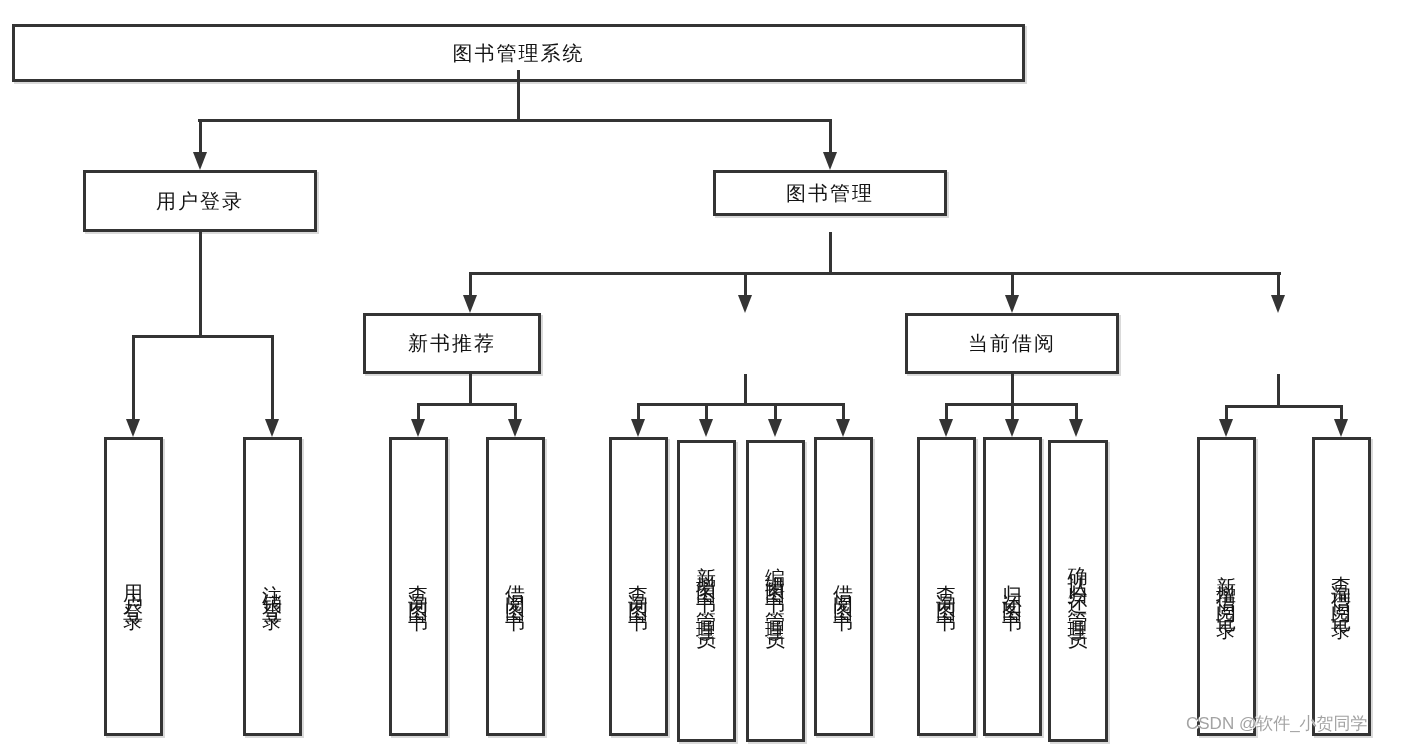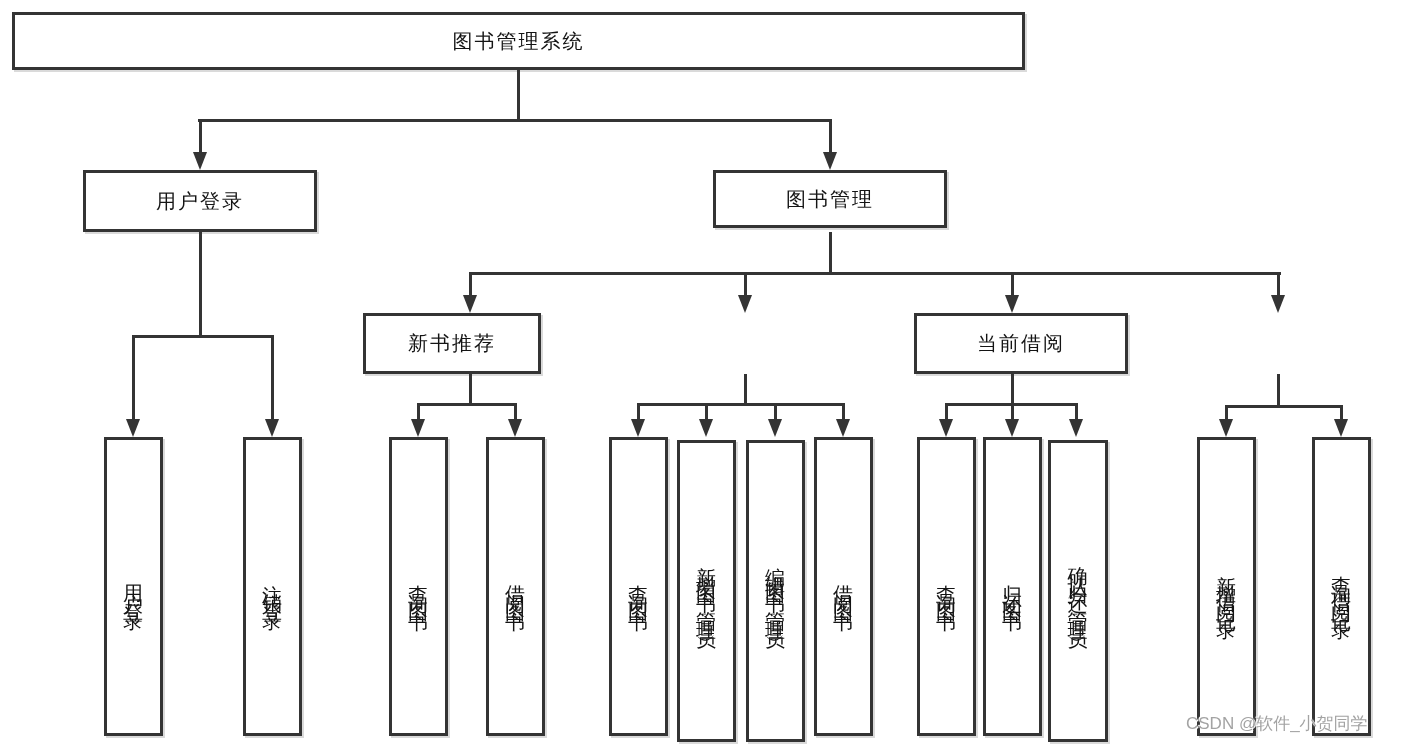--- a/index.html
+++ b/index.html
@@ -47,35 +47,35 @@
     white-space:nowrap;
     z-index:5;
     text-shadow:1px 1px 0 #ffffff, -1px -1px 0 #ffffff, 0 0 2px #ffffff;
   }
 </style>
 </head>
 <body>
 
 <div class="canvas">
 
-  <div class="node" style="left:12px; top:12px; width:1013px; height:58px;">
+  <div class="node" style="left:12px; top:24px; width:1013px; height:58px;">
     <span>图书管理系统</span>
   </div>
 
   <div class="vline" style="left:517px; top:70px; height:49px;"></div>
   <div class="hline" style="left:198px; top:119px; width:634px;"></div>
   <div class="vline" style="left:199px; top:119px; height:34px;"></div>
   <div class="arrow" style="left:193px; top:152px;"></div>
   <div class="vline" style="left:829px; top:119px; height:34px;"></div>
   <div class="arrow" style="left:823px; top:152px;"></div>
 
   <div class="node" style="left:83px; top:170px; width:234px; height:62px;">
     <span>用户登录</span>
   </div>
-  <div class="node" style="left:713px; top:170px; width:234px; height:58px;">
+  <div class="node" style="left:713px; top:170px; width:234px; height:46px;">
     <span>图书管理</span>
   </div>
 
   <div class="vline" style="left:199px; top:232px; height:103px;"></div>
   <div class="hline" style="left:132px; top:335px; width:142px;"></div>
   <div class="vline" style="left:132px; top:335px; height:85px;"></div>
   <div class="arrow" style="left:126px; top:419px;"></div>
   <div class="vline" style="left:271px; top:335px; height:85px;"></div>
   <div class="arrow" style="left:265px; top:419px;"></div>
 
@@ -93,21 +93,21 @@
   <div class="vline" style="left:744px; top:272px; height:26px;"></div>
   <div class="arrow" style="left:738px; top:295px;"></div>
   <div class="vline" style="left:1011px; top:272px; height:26px;"></div>
   <div class="arrow" style="left:1005px; top:295px;"></div>
   <div class="vline" style="left:1277px; top:272px; height:26px;"></div>
   <div class="arrow" style="left:1271px; top:295px;"></div>
 
   <div class="node" style="left:363px; top:313px; width:178px; height:61px;">
     <span>新书推荐</span>
   </div>
-  <div class="node" style="left:905px; top:313px; width:214px; height:61px;margin-left:9px;">
+  <div class="node" style="left:905px; top:313px; width:214px; height:61px;">
     <span>当前借阅</span>
   </div>
 
   <div class="vline" style="left:469px; top:374px; height:29px;"></div>
   <div class="hline" style="left:417px; top:403px; width:100px;"></div>
   <div class="vline" style="left:417px; top:403px; height:17px;"></div>
   <div class="arrow" style="left:411px; top:419px;"></div>
   <div class="vline" style="left:514px; top:403px; height:17px;"></div>
   <div class="arrow" style="left:508px; top:419px;"></div>
 

